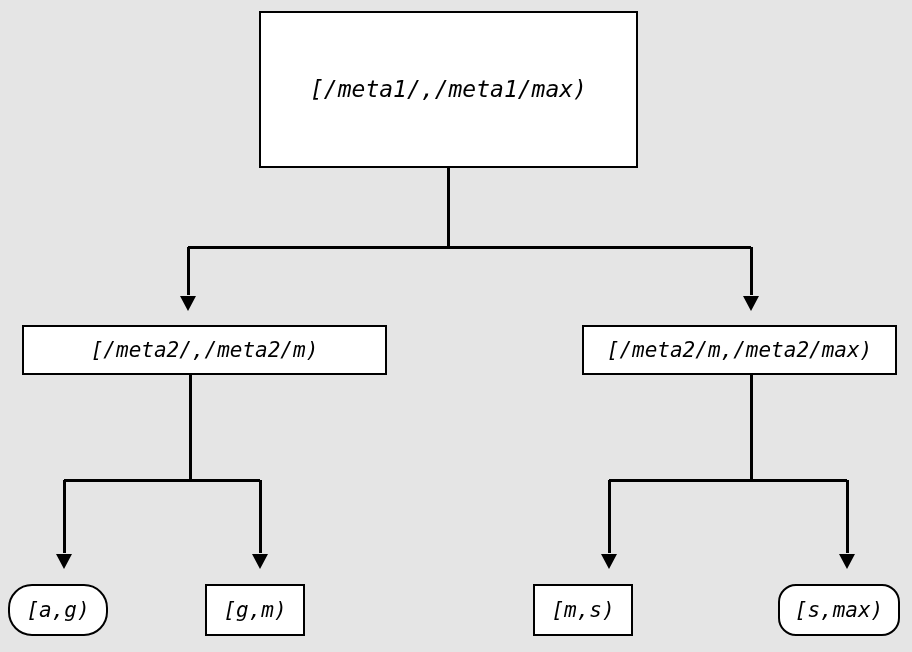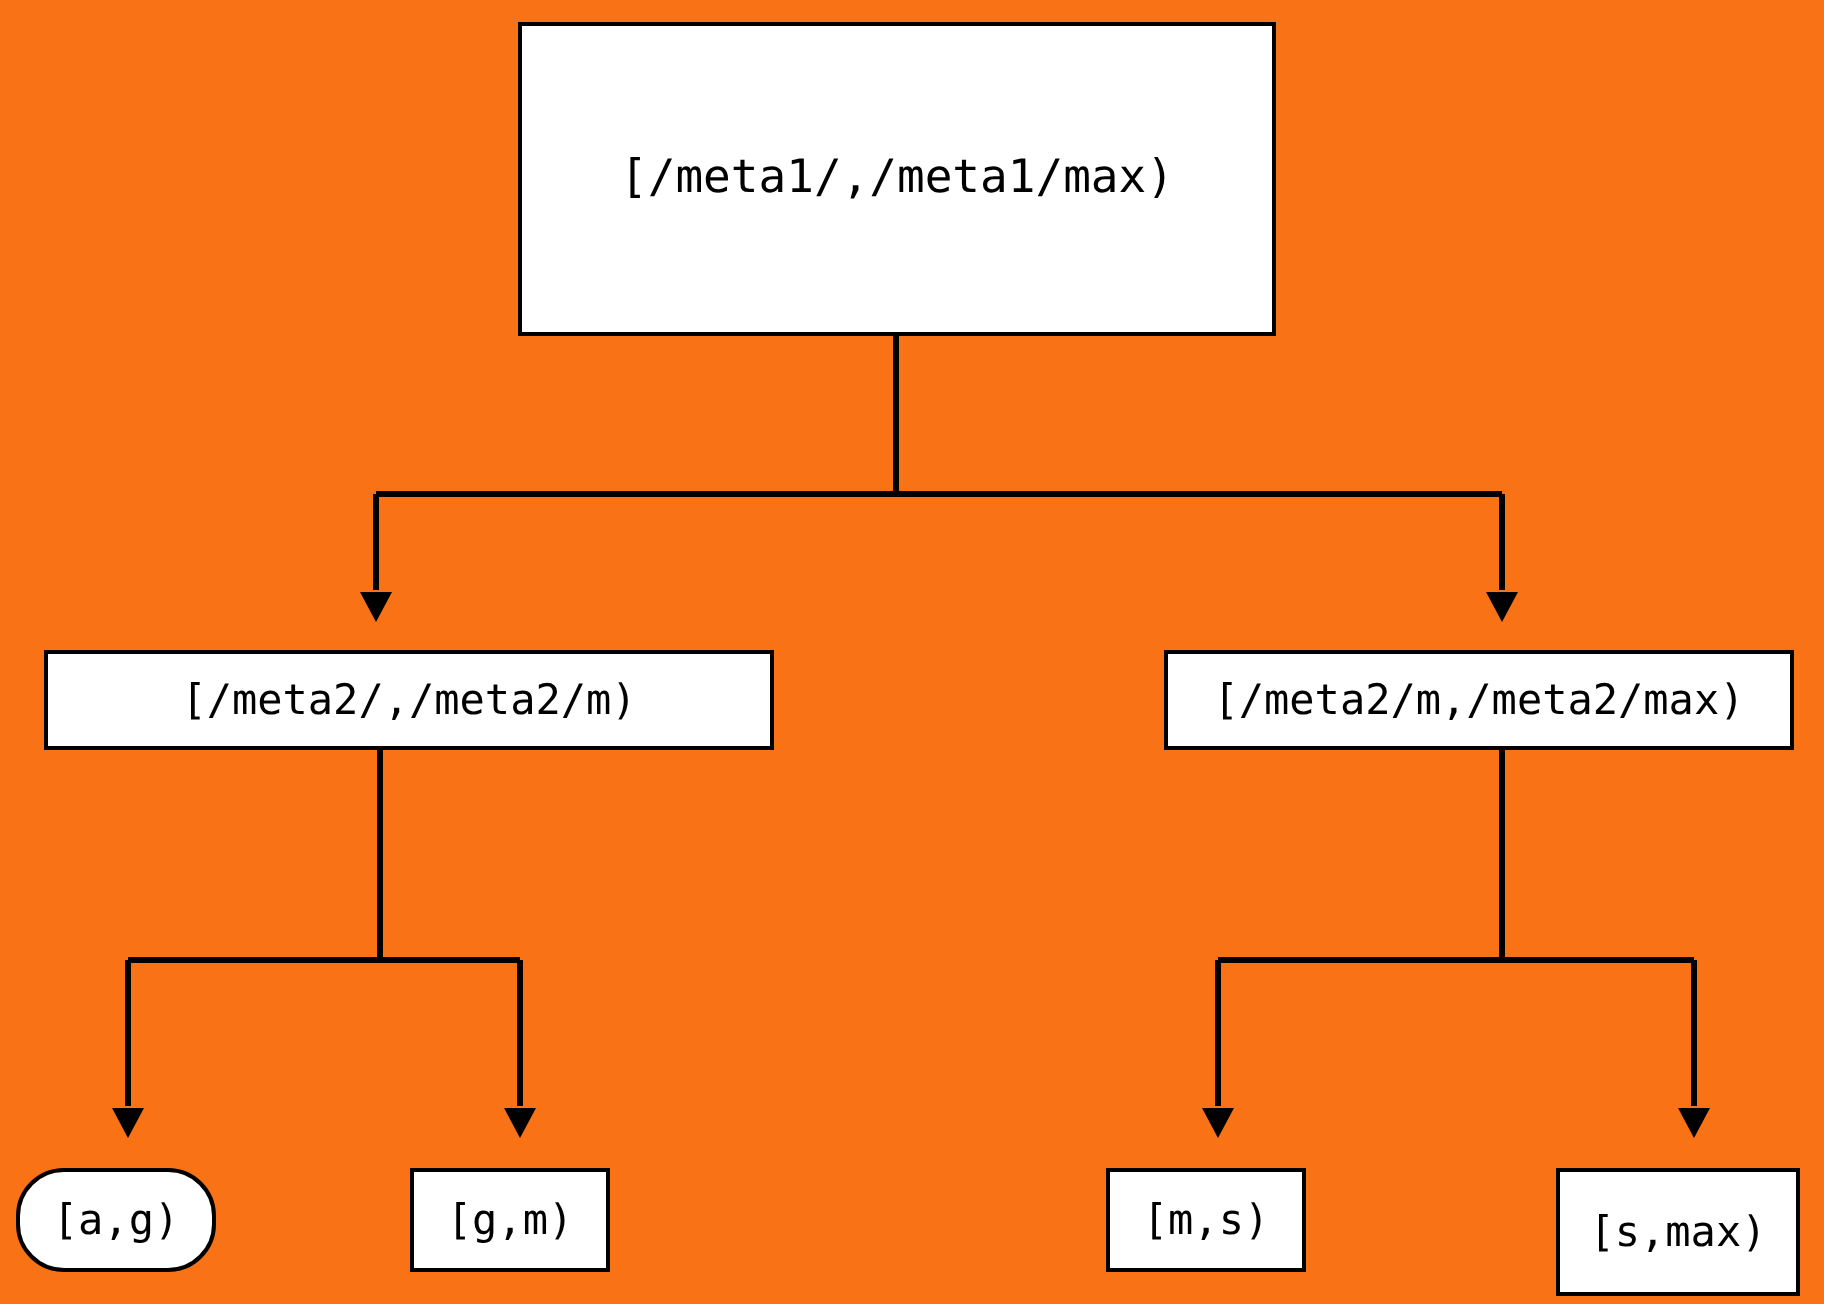--- a/index.html
+++ b/index.html
@@ -5,23 +5,24 @@
 <style>
   html, body {
     margin: 0;
     padding: 0;
     background: #ffffff;
   }
   #diagram-root {
     position: relative;
     width: 912px;
     height: 652px;
-    background: #f97316;
+    background: #e5e5e5;
     overflow: hidden;
     font-family: "DejaVu Sans Mono", "Liberation Mono", monospace;
+    font-style: italic;
   }
   #connector-layer {
     position: absolute;
     left: 0;
     top: 0;
     width: 912px;
     height: 652px;
     pointer-events: none;
   }
   .node-box {
@@ -74,30 +75,31 @@
     border-radius: 24px;
   }
   #node-leaf-gm {
     left: 205px;
     top: 584px;
     width: 100px;
     height: 52px;
     text-align: right;
   }
   #node-leaf-ms {
-    left: 553px;
+    left: 533px;
     top: 584px;
     width: 100px;
     height: 52px;
   }
   #node-leaf-smax {
     left: 778px;
     top: 584px;
     width: 122px;
-    height: 64px;
+    height: 52px;
+    border-radius: 18px;
   }
   .leaf .node-label { font-size: 21px; }
 </style>
 </head>
 <body>
 
 <div id="diagram-root">
 
   <svg id="connector-layer" viewBox="0 0 912 652" width="912" height="652" xmlns="http://www.w3.org/2000/svg">
     <g stroke="#000000" stroke-width="3" fill="none" shape-rendering="crispEdges">

